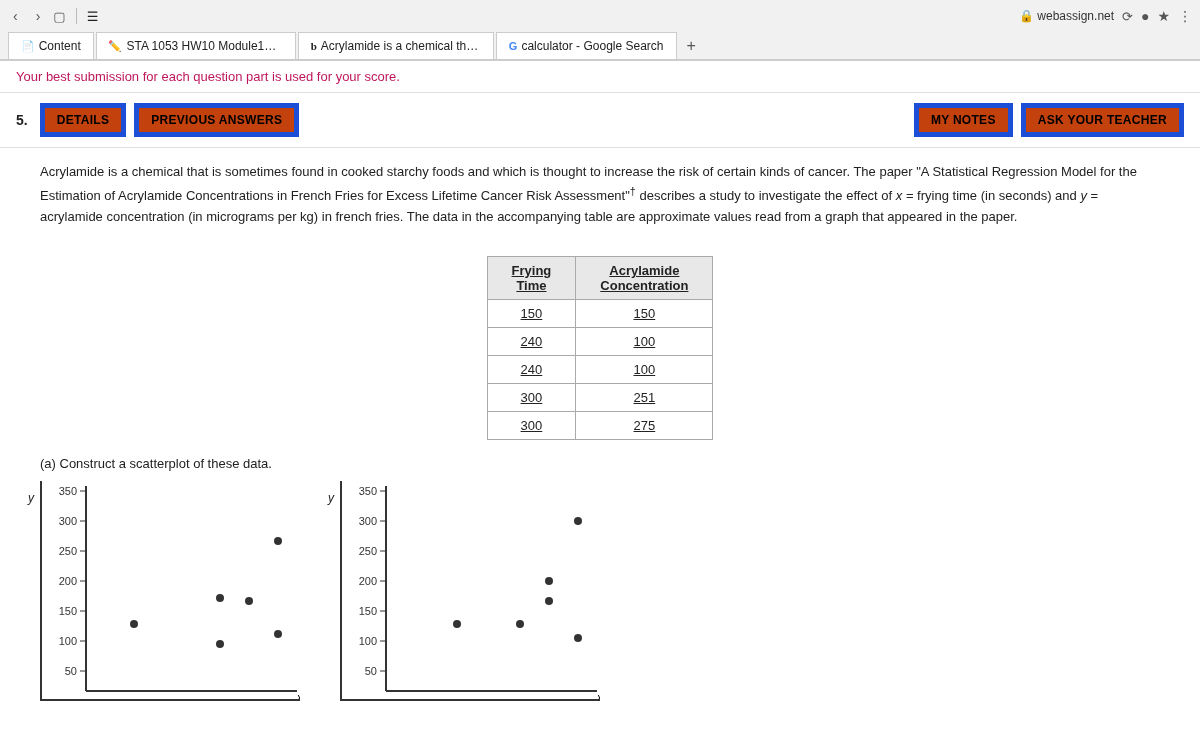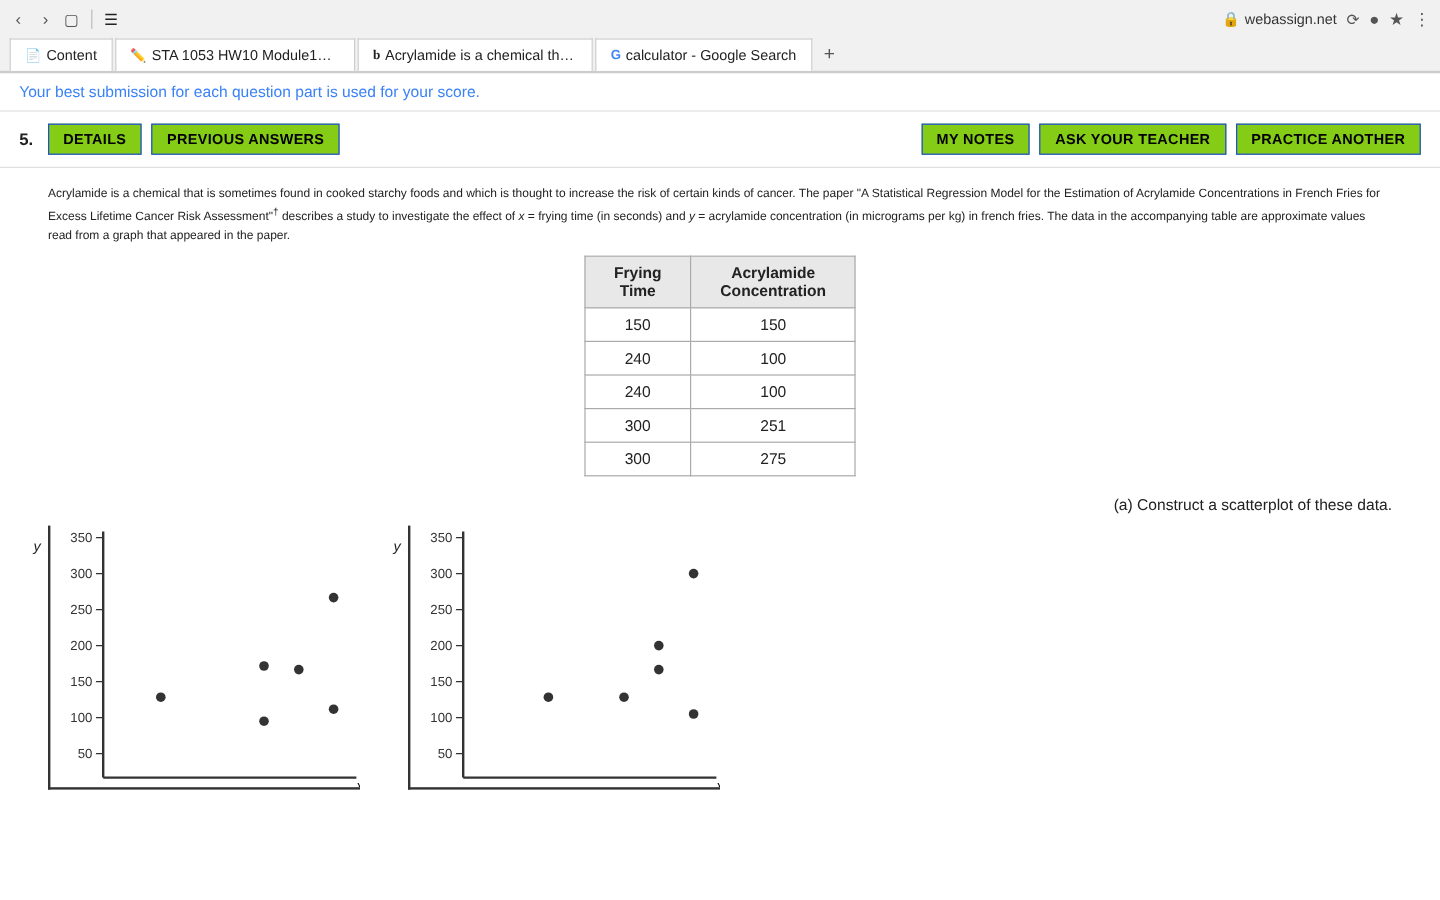--- a/index.html
+++ b/index.html
@@ -13,36 +13,36 @@
     .address-bar { flex: 1; text-align: right; font-size: 12px; color: #333; }
     .browser-icons { display: flex; gap: 8px; align-items: center; font-size: 14px; color: #555; }
 
     .tabs-bar { display: flex; background: #f1f1f1; border-bottom: 1px solid #ccc; align-items: center; padding: 0 8px; }
     .tab { display: flex; align-items: center; padding: 6px 12px; font-size: 12px; background: #fff; border: 1px solid #ccc; border-bottom: none; margin-right: 2px; cursor: pointer; max-width: 200px; white-space: nowrap; overflow: hidden; text-overflow: ellipsis; }
     .tab.active { background: #fff; }
     .tab-icon { margin-right: 4px; font-size: 11px; }
     .tab-add { padding: 4px 8px; font-size: 16px; color: #555; cursor: pointer; background: none; border: none; }
 
     
-    .page-notice { padding: 8px 16px; font-size: 13px; color: #3b82f6; border-bottom: 1px solid #e0e0e0; }
+    .page-notice { padding: 8px 16px; font-size: 13px; color: #be185d; border-bottom: 1px solid #e0e0e0; }
 
     .question-header { display: flex; align-items: center; padding: 10px 16px; gap: 8px; border-bottom: 1px solid #e0e0e0; }
     .question-number { font-weight: bold; font-size: 14px; margin-right: 4px; }
-    .btn-outline { border: 1px solid #1d4ed8; background: #84cc16; padding: 5px 12px; font-size: 12px; font-weight: bold; cursor: pointer; text-transform: uppercase; letter-spacing: 0.3px; }
+    .btn-outline { border: 5px solid #1d4ed8; background: #c2410c; padding: 5px 12px; font-size: 12px; font-weight: bold; cursor: pointer; text-transform: uppercase; letter-spacing: 0.3px; }
     .spacer { flex: 1; }
 
     .question-body { padding: 14px 40px; }
-    .question-text { font-size: 10px; line-height: 1.6; margin-bottom: 8px; }
-
-    
-    .data-table { border-collapse: collapse; margin: 0 auto; }
+    .question-text { font-size: 13px; line-height: 1.6; margin-bottom: 28px; }
+
+    
+    .data-table { border-collapse: collapse; margin: 0 auto; text-decoration: underline; }
     .data-table th, .data-table td { border: 1px solid #aaa; padding: 6px 24px; text-align: center; font-size: 13px; }
     .data-table th { background: #e8e8e8; font-weight: bold; }
 
-    .sub-question { font-size: 13px; margin: 16px 0 10px 0; text-align: right; }
+    .sub-question { font-size: 13px; margin: 16px 0 10px 0; }
 
     
     .plots-container { display: flex; gap: 40px; margin-top: 10px; }
     .plot-wrapper { position: relative; }
     svg.scatter { border-left: 2px solid #333; border-bottom: 2px solid #333; background: #fff; display: block; }
     .axis-tick-label { font-size: 11px; fill: #333; }
   </style>
 </head>
 <body>
 
@@ -90,21 +90,20 @@
   <span>Your best submission for each question part is used for your score.</span>
 </div>
 
 <div class="question-header">
   <span class="question-number">5.</span>
   <button class="btn-outline">DETAILS</button>
   <button class="btn-outline">PREVIOUS ANSWERS</button>
   <div class="spacer"></div>
   <button class="btn-outline">MY NOTES</button>
   <button class="btn-outline">ASK YOUR TEACHER</button>
-  <button class="btn-outline">PRACTICE ANOTHER</button>
 </div>
 
 <div class="question-body">
   <p class="question-text">
     Acrylamide is a chemical that is sometimes found in cooked starchy foods and which is thought to increase the risk of certain kinds of cancer. The paper "A Statistical Regression Model for the Estimation of Acrylamide Concentrations in French Fries for Excess Lifetime Cancer Risk Assessment"<sup>†</sup> describes a study to investigate the effect of <em>x</em> = frying time (in seconds) and <em>y</em> = acrylamide concentration (in micrograms per kg) in french fries. The data in the accompanying table are approximate values read from a graph that appeared in the paper.
   </p>
 
   <table class="data-table">
     <thead>
       <tr>

